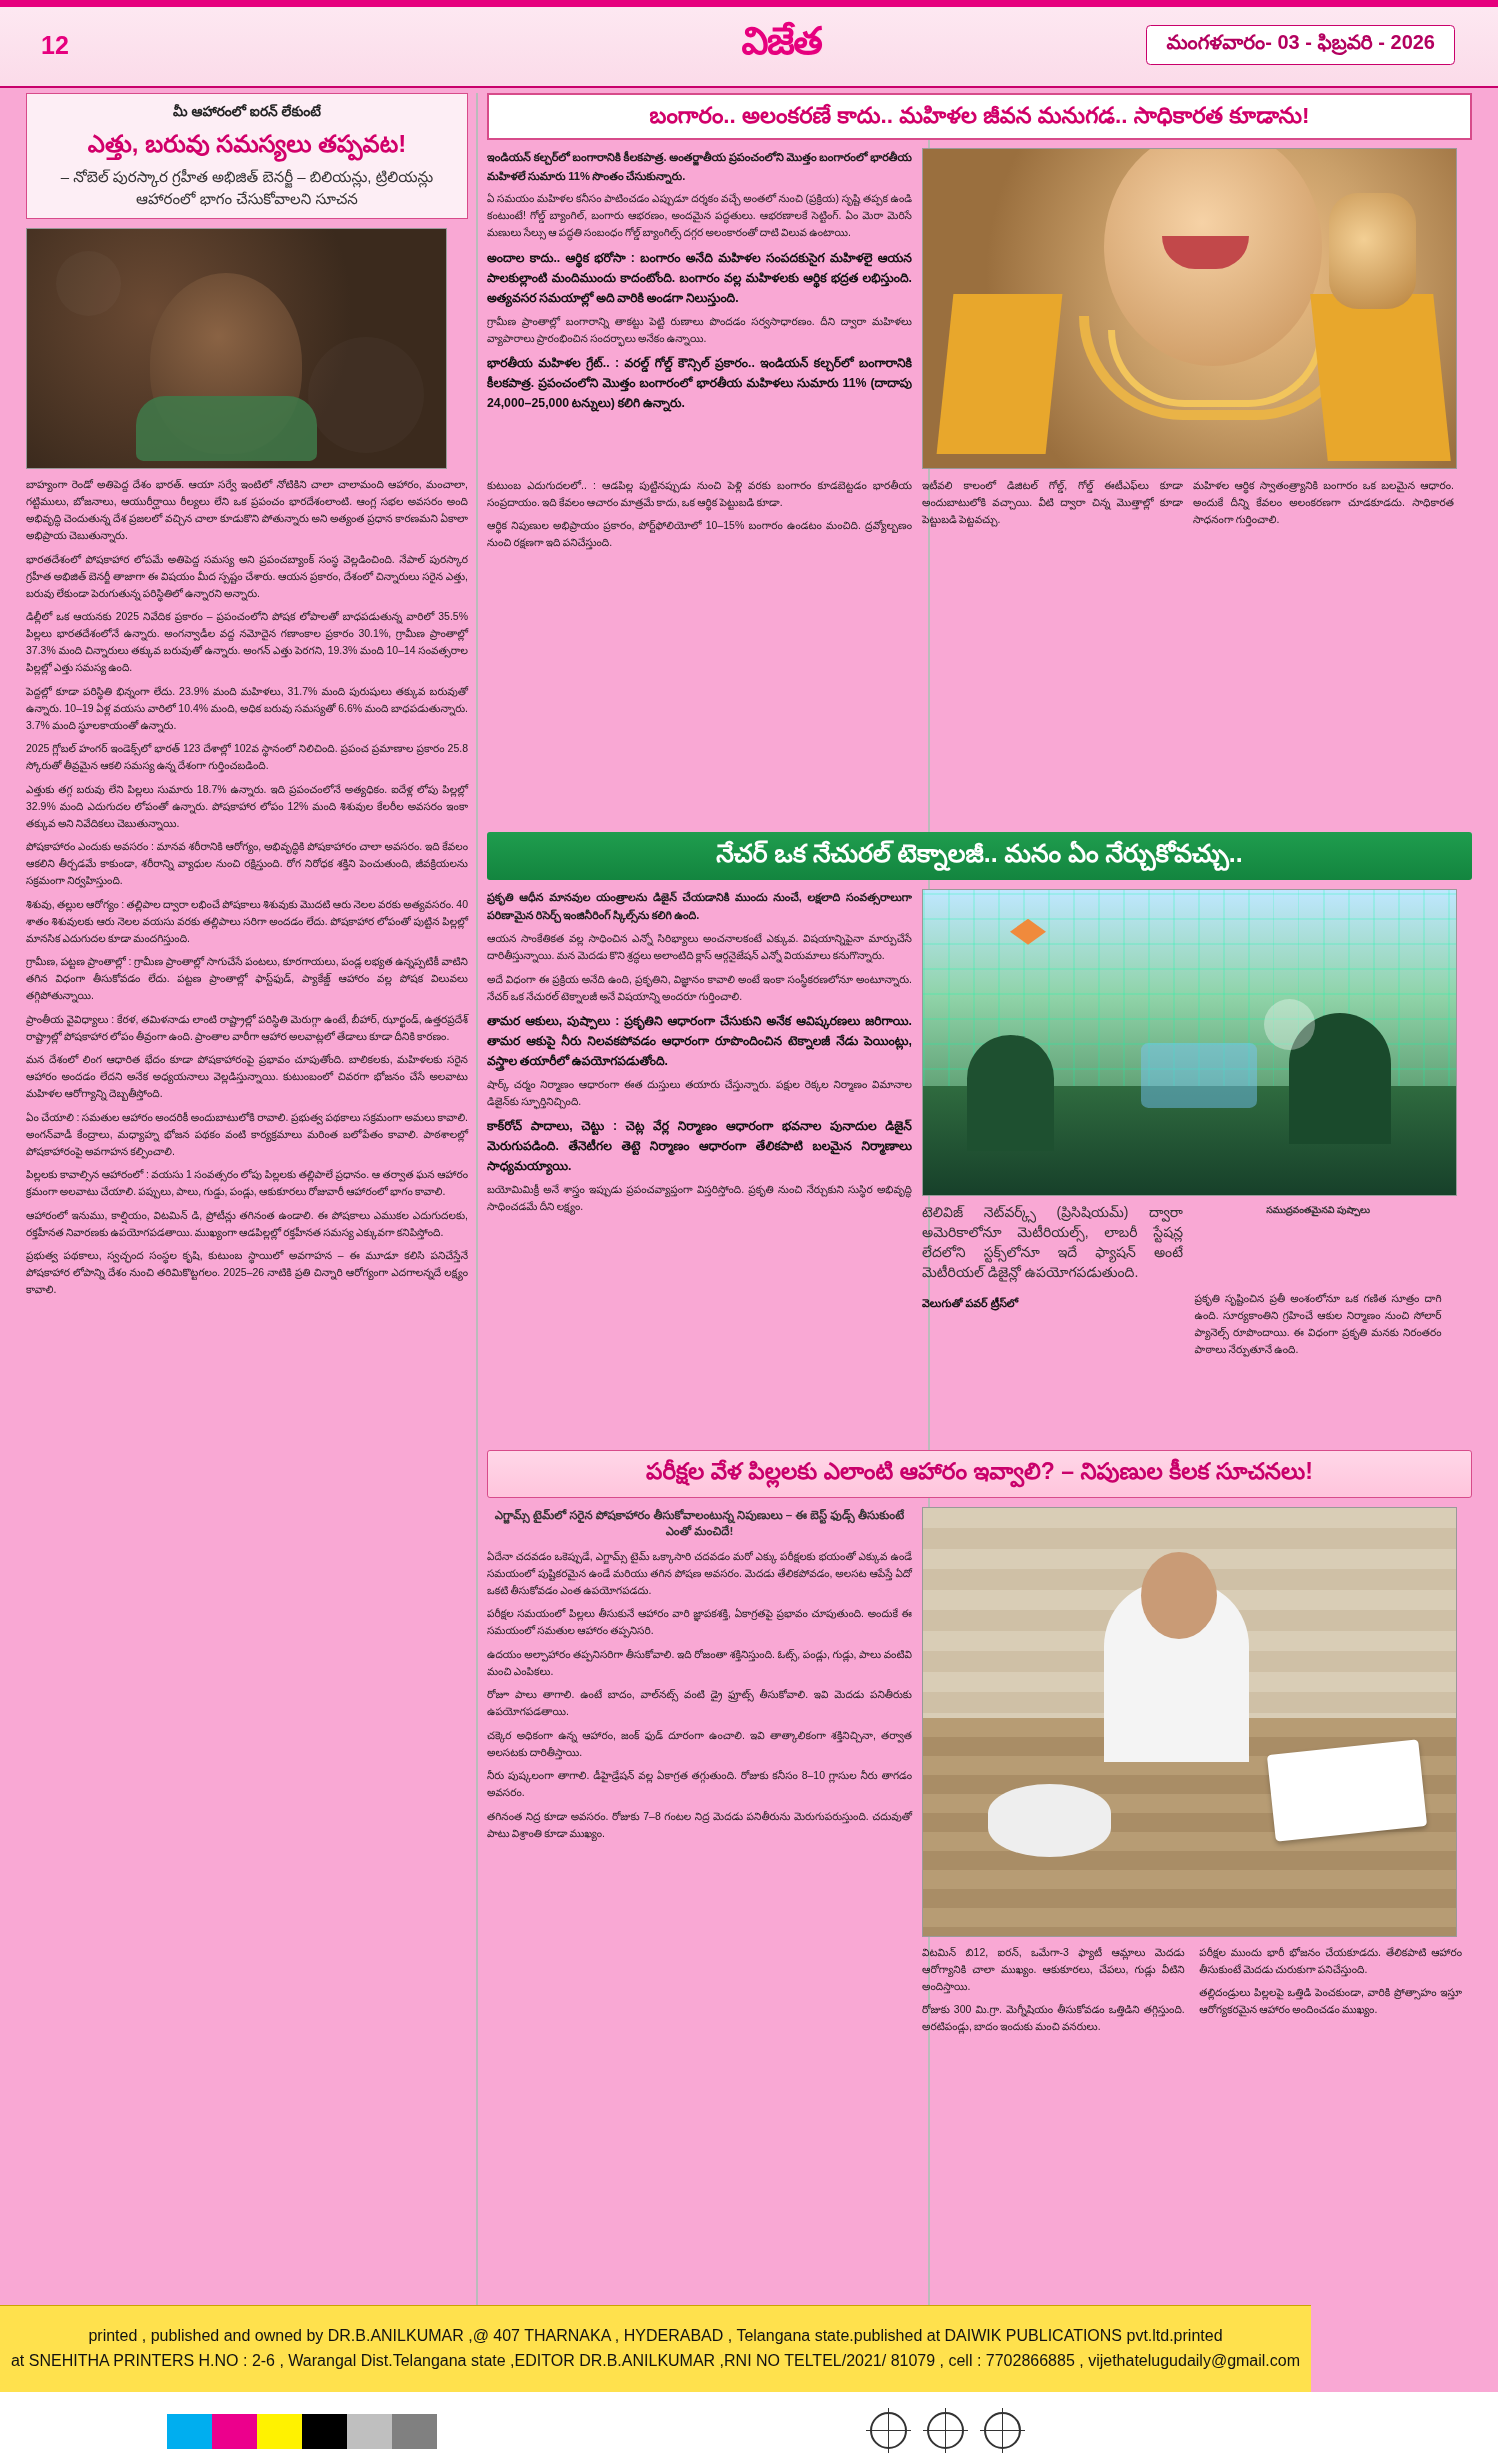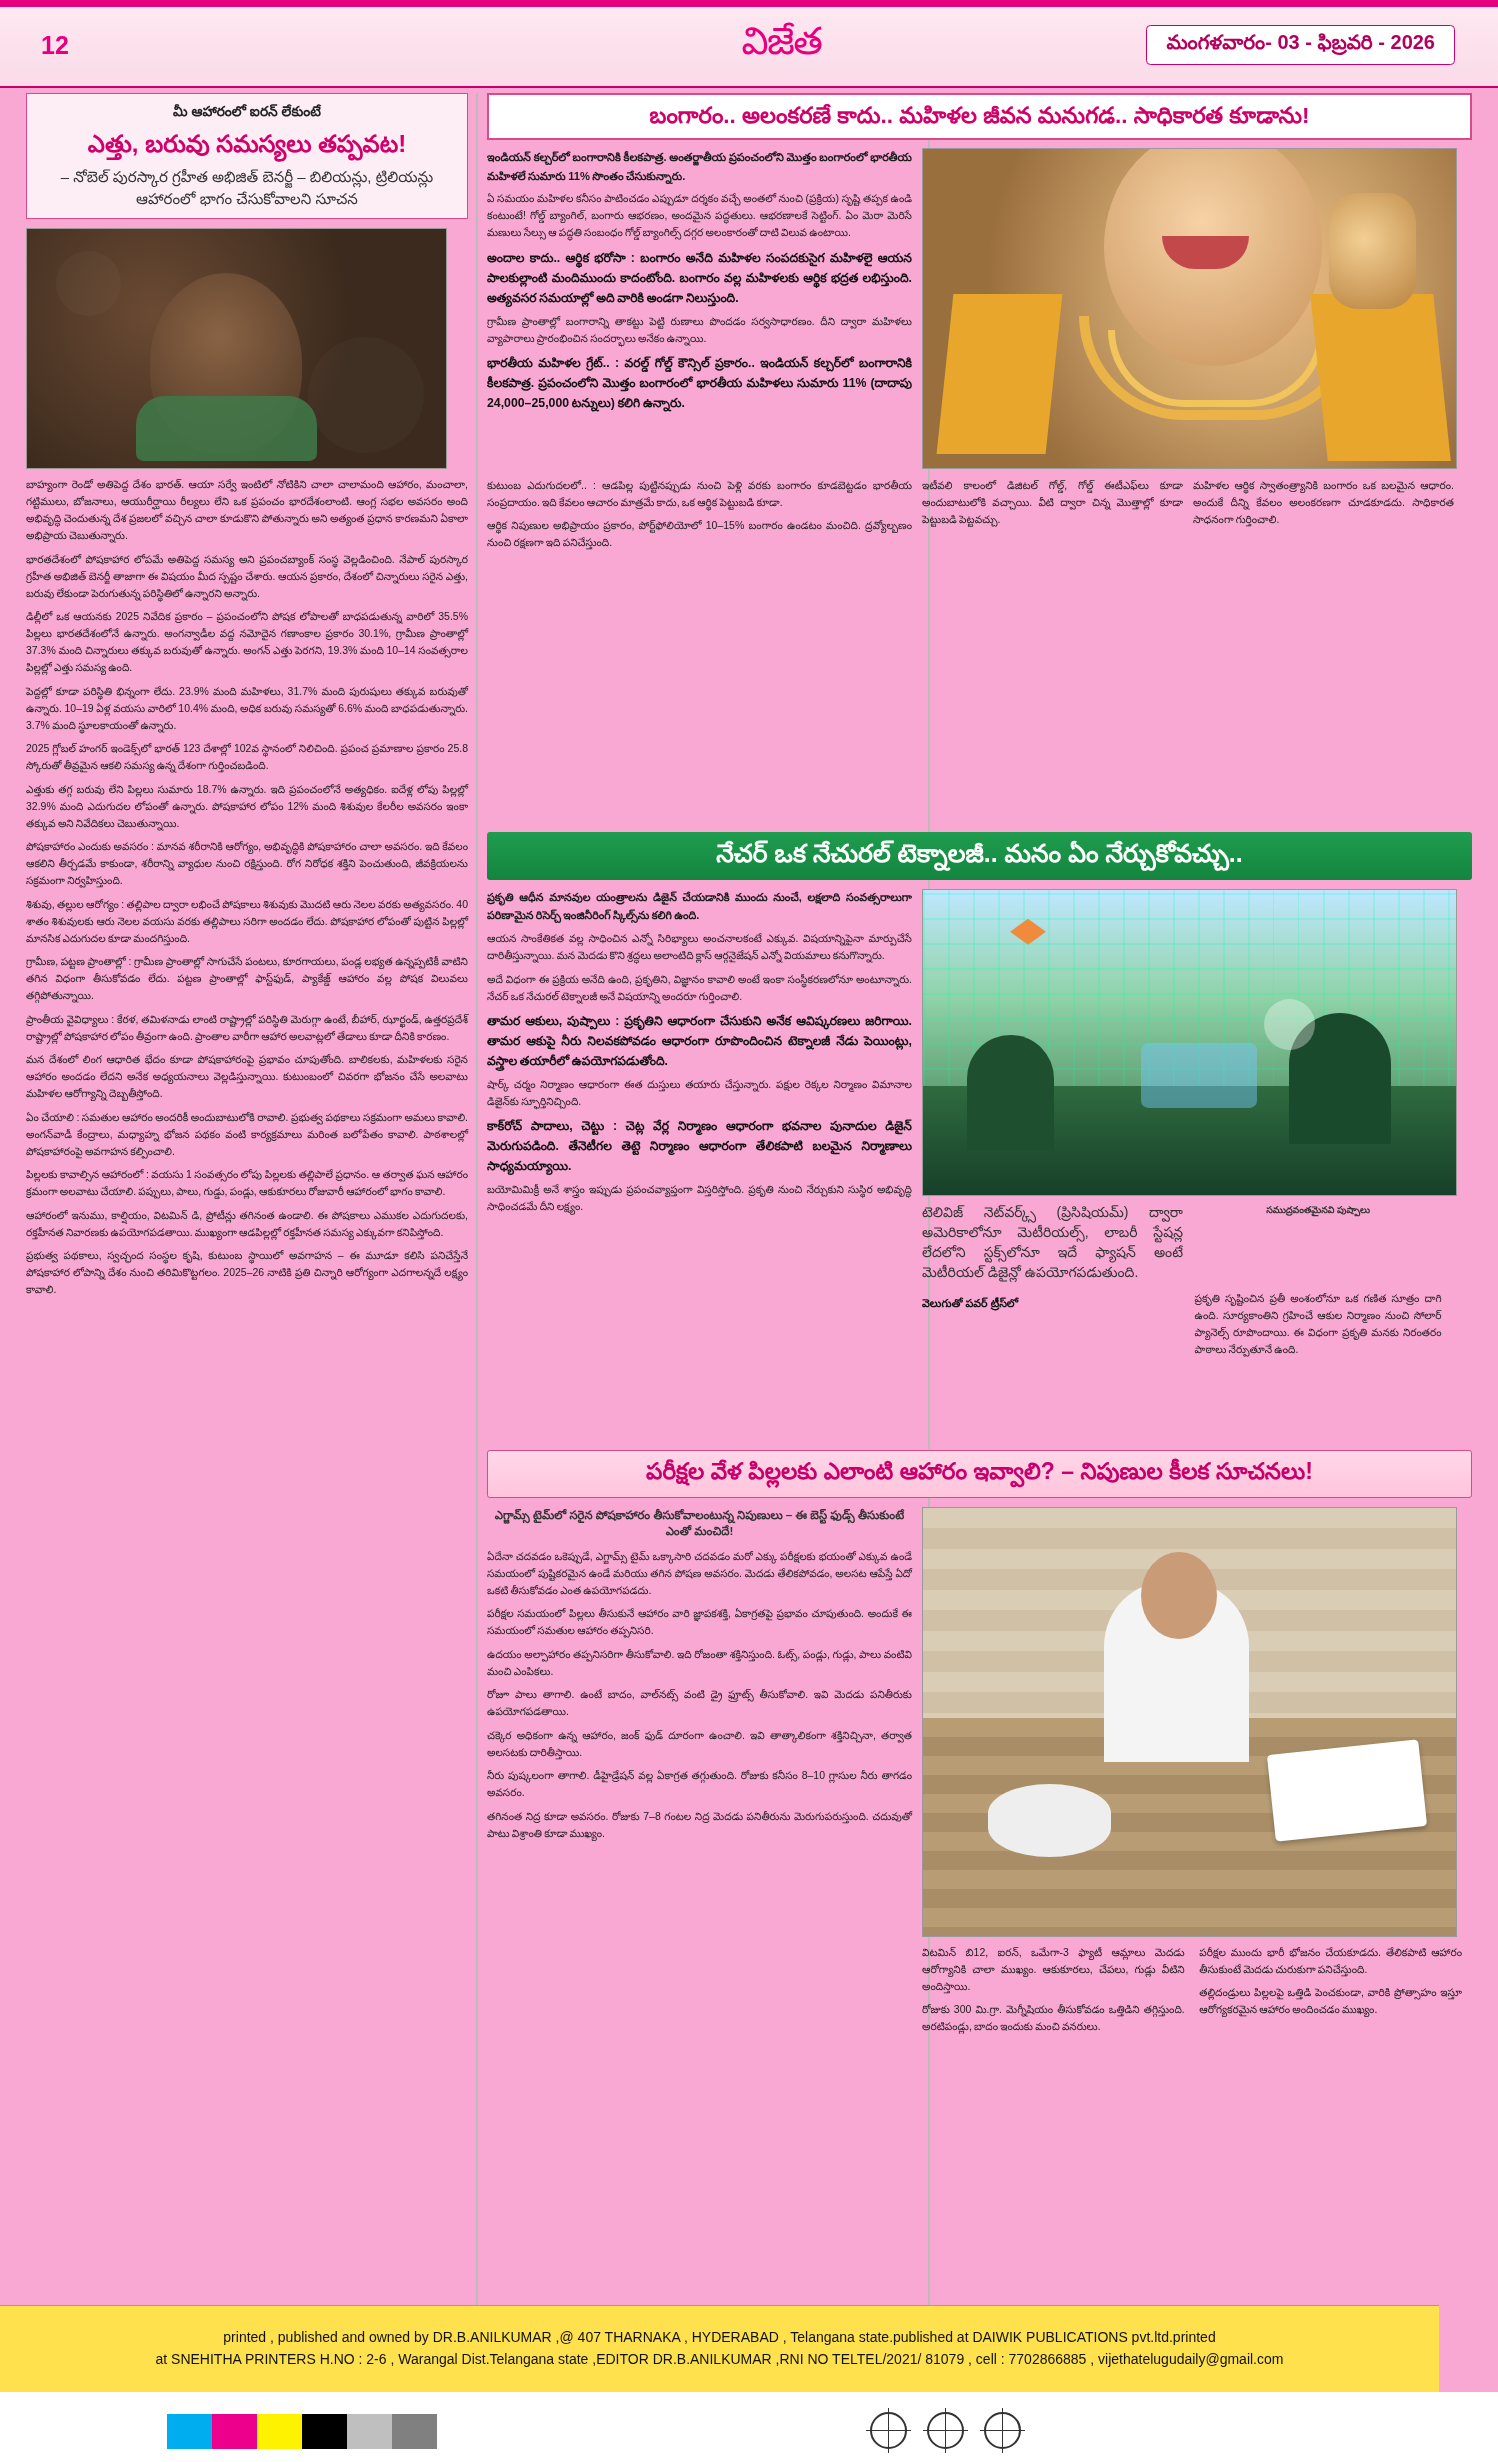--- a/index.html
+++ b/index.html
@@ -21,21 +21,21 @@
   .page-number{
     position:absolute;left:33px;top:26px;width:44px;height:38px;
     display:flex;align-items:center;justify-content:center;
     font-size:25px;font-weight:bold;color:#e6007e;
   }
   .logo{
     position:absolute;left:698px;top:14.5px;width:167px;height:62px;
     display:flex;align-items:center;justify-content:center;
   }
   .logo-text{
-    font-size:38px;font-weight:normal;color:#e6007e;letter-spacing:-1.5px;
+    font-size:38px;font-weight:bold;color:#e6007e;letter-spacing:-1.5px;
     text-shadow:0.7px 0.7px 0 #ffd9ea;
   }
   .date-box{
     position:absolute;right:44px;top:25px;height:38px;
     padding:0 19px;display:flex;align-items:center;
     border:1.5px solid #c9006b;border-radius:4.4px;background:#fff;
     font-size:20px;color:#b3005f;font-weight:bold;
   }
   
   .col{position:absolute;box-sizing:border-box;}
@@ -72,24 +72,24 @@
     display:flex;align-items:center;justify-content:center;
     border-radius:2.9px;
   }
   .banner-pink{
     background:linear-gradient(to bottom,#ffd7e8,#ffc4dc);
     color:#c9006b;border:1.5px solid #d74b8a;
   }
 
   
   .footer{
-    position:absolute;left:0;bottom:70px;width:1439px;height:86px;
+    position:absolute;left:0;bottom:70px;width:1311px;height:86px;
     background:#ffe14d;border-top:1.5px solid #caa400;
     display:flex;flex-direction:column;align-items:center;justify-content:center;
-    font-size:14px;color:#111;line-height:1.55;text-align:center;
+    font-size:16px;color:#111;line-height:1.55;text-align:center;
   }
   .colorbar{
     position:absolute;left:0;bottom:0;width:1499px;height:70px;background:#fff;
   }
   .swatches{position:absolute;left:167px;bottom:13px;display:flex;gap:0;}
   .sw{width:45px;height:35px;}
   .regmarks{position:absolute;left:870px;bottom:13px;display:flex;gap:20px;}
   .rm{width:33px;height:33px;border-radius:50%;border:2.2px solid #333;position:relative;}
   .rm:before,.rm:after{content:"";position:absolute;background:#333;}
   .rm:before{left:50%;top:-5.8px;width:1.5px;height:45px;margin-left:-0.7px;}

